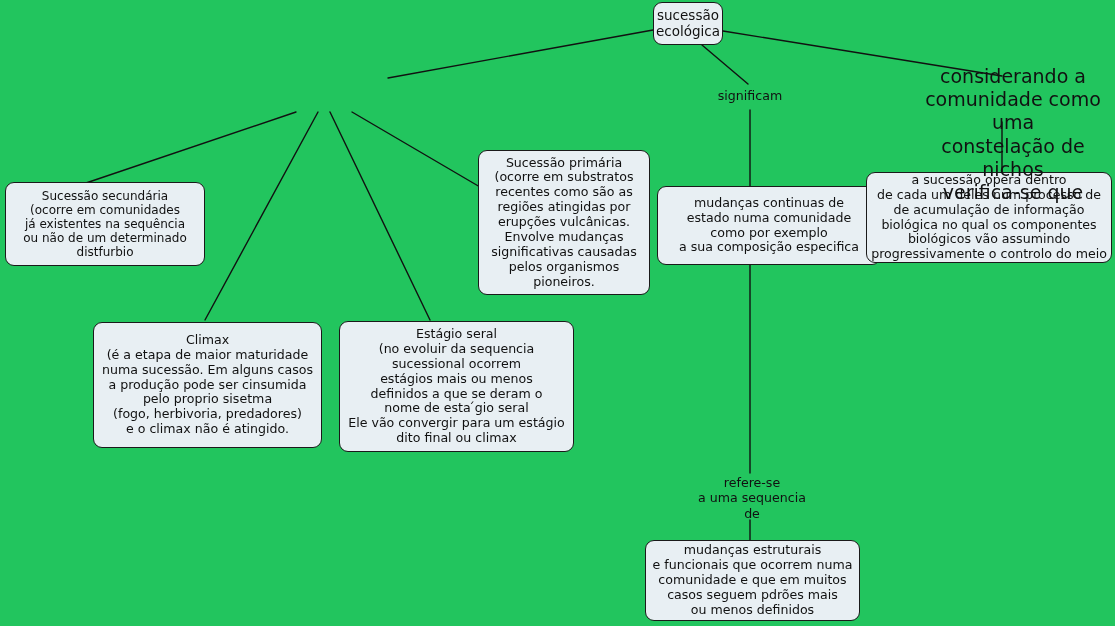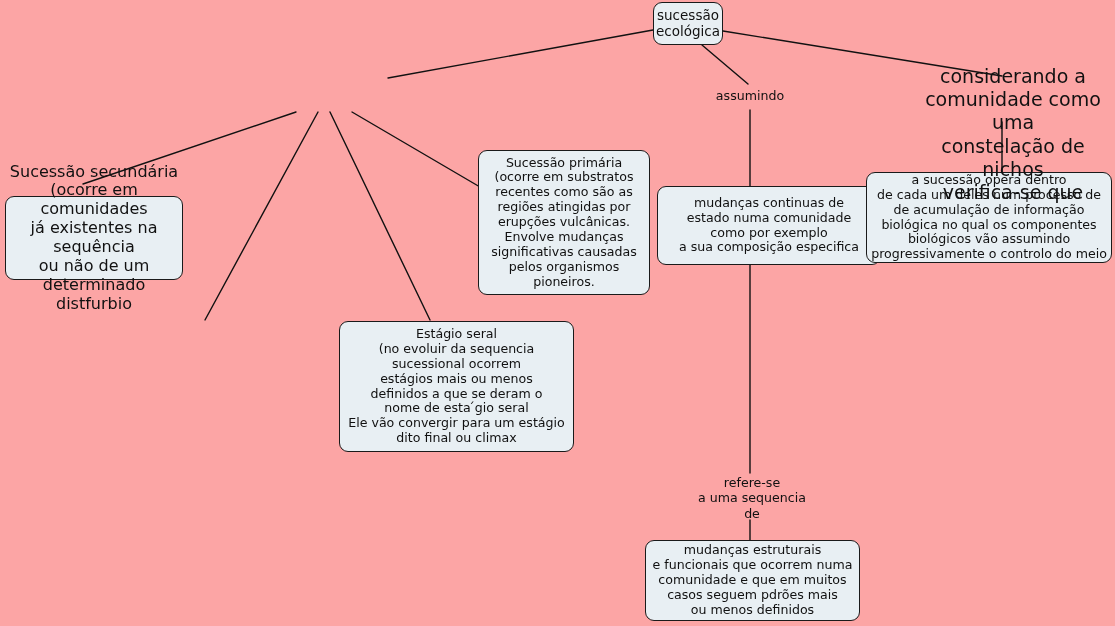--- a/index.html
+++ b/index.html
@@ -4,21 +4,21 @@
 <style>
   html, body {
     margin: 0;
     padding: 0;
     background: #ffffff;
   }
   #canvas {
     position: relative;
     width: 1115px;
     height: 626px;
-    background: #fca5a5;
+    background: #22c55e;
     font-family: "DejaVu Sans", sans-serif;
     overflow: hidden;
   }
   #edges {
     position: absolute;
     left: 0;
     top: 0;
     width: 1115px;
     height: 626px;
     pointer-events: none;
@@ -41,21 +41,21 @@
     position: absolute;
     color: #111111;
     text-align: center;
     white-space: pre-line;
     line-height: 1.22;
     background: transparent;
   }
 
   
   #node-root      { left: 653px; top: 2px;   width: 70px;  height: 43px;  font-size: 13.5px; }
-  #node-secundaria{ left: 5px;   top: 182px; width: 178px; height: 84px;  font-size: 16px; margin-top: 14px; }
+  #node-secundaria{ left: 5px;   top: 182px; width: 200px; height: 84px;  font-size: 12px; }
   #node-climax    { left: 93px;  top: 322px; width: 229px; height: 126px; font-size: 12.6px; }
   #node-seral     { left: 339px; top: 321px; width: 235px; height: 131px; font-size: 12.6px; }
   #node-primaria  { left: 478px; top: 150px; width: 172px; height: 145px; font-size: 12.6px; }
   #node-mudancas  { left: 657px; top: 186px; width: 224px; height: 79px;  font-size: 12.6px; }
   #node-sucessao-opera { left: 866px; top: 172px; width: 246px; height: 91px; font-size: 12.6px; }
   #node-estruturais { left: 645px; top: 540px; width: 215px; height: 81px; font-size: 12.6px; }
 
   
   #label-conceitos { left: 252px; top: 82px;  width: 160px; font-size: 12.6px; }
   #label-significam{ left: 700px; top: 88px;  width: 100px; font-size: 12.6px; }
@@ -93,20 +93,27 @@
 
   <div class="node" id="node-root">sucessão
 ecológica</div>
 
   <div class="node" id="node-secundaria">Sucessão secundária
 (ocorre em comunidades
 já existentes na sequência
 ou não de um determinado
 distfurbio</div>
 
+  <div class="node" id="node-climax">Climax
+(é a etapa de maior maturidade
+numa sucessão. Em alguns casos
+a produção pode ser cinsumida
+pelo proprio sisetma
+(fogo, herbivoria, predadores)
+e o climax não é atingido.</div>
 
   <div class="node" id="node-seral">Estágio seral
 (no evoluir da sequencia
 sucessional ocorrem
 estágios mais ou menos
 definidos a que se deram o
 nome de esta ́gio seral
 Ele vão convergir para um estágio
 dito final ou climax</div>
 
@@ -132,21 +139,21 @@
 biológicos vão assumindo
 progressivamente o controlo do meio</div>
 
   <div class="node" id="node-estruturais">mudanças estruturais
 e funcionais que ocorrem numa
 comunidade e que em muitos
 casos seguem pdrões mais
 ou menos definidos</div>
 
 
-  <div class="label" id="label-significam">assumindo</div>
+  <div class="label" id="label-significam">significam</div>
 
   <div class="label" id="label-considerando">considerando a
 comunidade como uma
 constelação de nichos
 verifica-se que</div>
 
   <div class="label" id="label-refere">refere-se
 a uma sequencia
 de</div>
 

